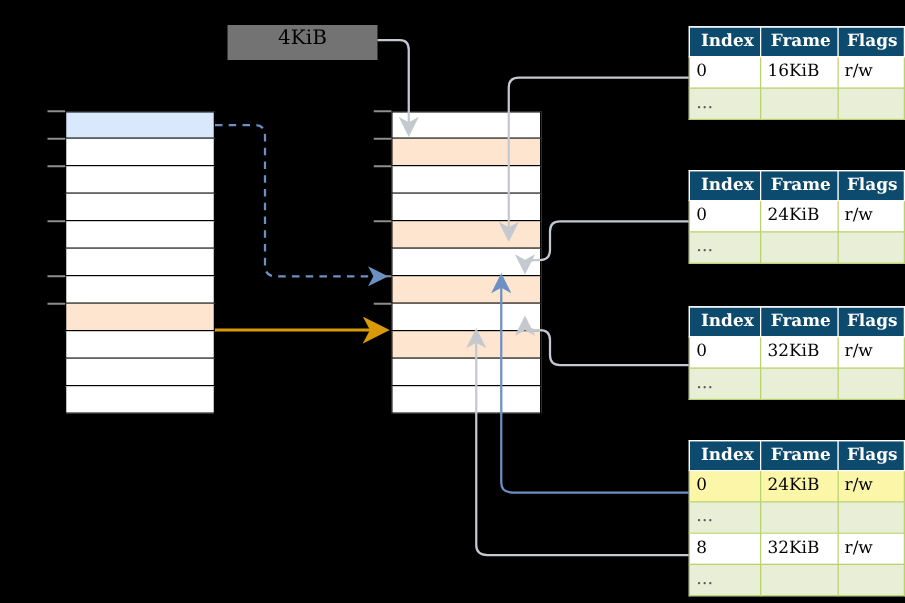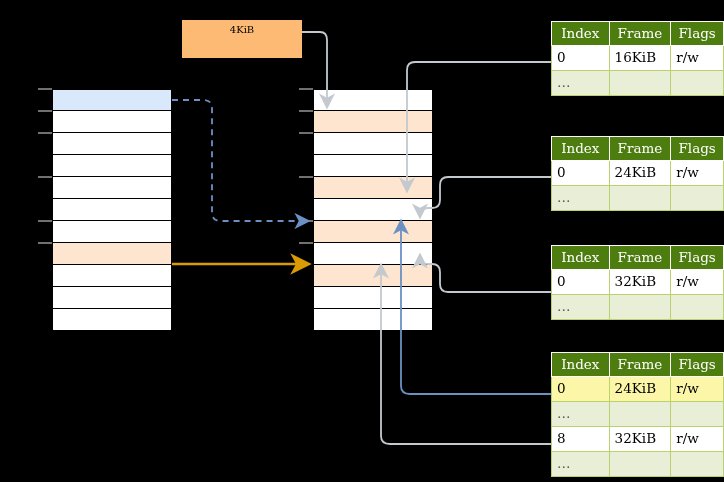--- a/index.html
+++ b/index.html
@@ -23,48 +23,48 @@
   
   .ptable{
     position:absolute;
     border-collapse:collapse;
     table-layout:fixed;
     background:#fff;
     font-size:13.5px;
     border:1.5px solid #97bd3f;
   }
   .ptable th{
-    background:#4d7c0f;
+    background:#0c4a6e;
     color:#ffffff;
-    font-weight:normal;
-    text-align:center;
+    font-weight:bold;
+    text-align:right;
     padding:3px 5px;
     border:1.5px solid #ffffff;
     font-size:13.5px;
     line-height:1.25;
   }
   .ptable td{
     padding:2px 5px;
     border:1.2px solid #b9d26e;
     color:#000;
     background:#ffffff;
     line-height:1.3;
     height:20px;
   }
   .ptable tr.alt td{background:#e9efd6;color:#555;}
   .ptable td.hl{background:#fbf6a8;}
 
   .sizelabel{
     position:absolute;
-    background:#fdba74;
+    background:#737373;
     color:#000;
-    font-size:10px;
+    font-size:16px;
     text-align:center;
     line-height:20px;
-    height:38px;
+    height:28px;
   }
   svg.wires{position:absolute;left:0;top:0;width:724px;height:482px;pointer-events:none;}
 </style>
 </head>
 <body>
 
 <div id="root">
 
   <div class="sizelabel" id="size-label" style="left:182px;top:20px;width:120px;">4KiB</div>
 

